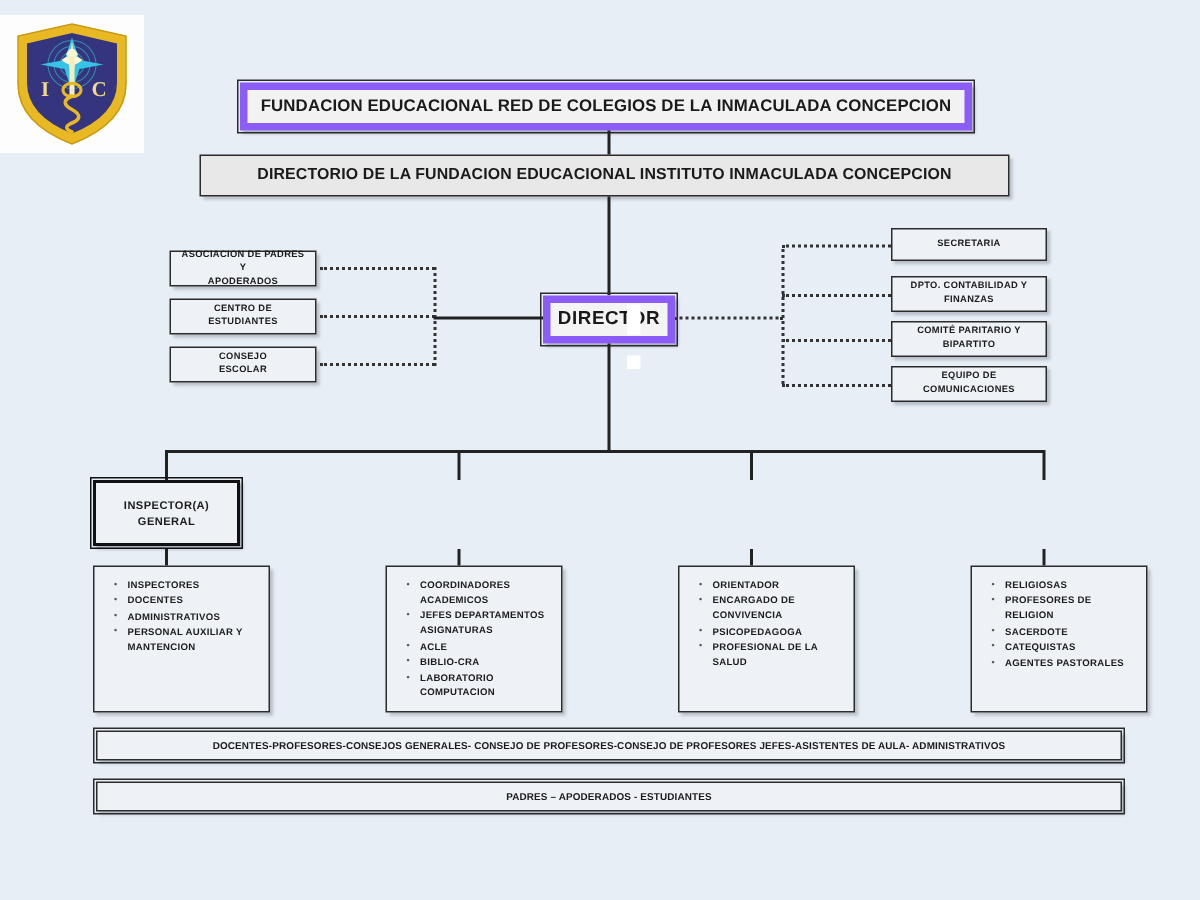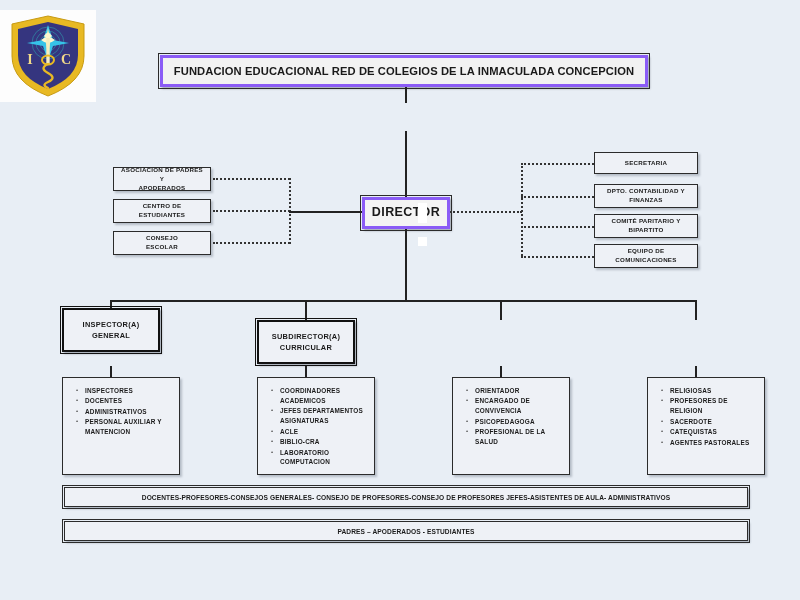--- a/index.html
+++ b/index.html
@@ -27,21 +27,21 @@
     height: 92px;
     background: #fdfdfd;
   }
   #logo-plate svg { display: block; }
 
   
   .box {
     position: absolute;
     box-sizing: border-box;
     background: #eef1f6;
-    border: 3px solid #8b5cf6;
+    border: 5px solid #8b5cf6;
     outline: 1px solid #2b2b2b;
     outline-offset: 1px;
     box-shadow: 2px 2px 2px rgba(90,100,115,0.45);
     display: flex;
     align-items: center;
     justify-content: center;
     text-align: center;
     line-height: 1.25;
     font-weight: bold;
     letter-spacing: 0.1px;
@@ -95,21 +95,21 @@
   .dept-head {
     font-size: 7.4px;
     height: 44px;
     letter-spacing: 0.3px;
     line-height: 1.5;
     background: #eef1f6;
     border: 2px solid #111;
     outline: 1px solid #111;
     outline-offset: 1px;
   }
-  #dept-head-0 { left: 62px;  top: 308px; width: 98px; }
+  #dept-head-0 { left: 62px;  top: 320px; width: 98px; }
   #dept-head-1 { left: 257px; top: 320px; width: 98px; }
   #dept-head-2 { left: 452px; top: 320px; width: 98px; }
   #dept-head-3 { left: 647px; top: 320px; width: 98px; }
 
   
   .staff-box {
     position: absolute;
     box-sizing: border-box;
     background: #eef1f6;
     border: 1px solid #2b2b2b;
@@ -212,20 +212,23 @@
       <ellipse cx="48" cy="50" rx="6" ry="4.5" fill="none" stroke="#e8b923" stroke-width="2"></ellipse>
       <text x="30" y="54" font-family="Liberation Serif, serif" font-size="14" font-weight="bold" fill="#f0d98a" text-anchor="middle">I</text>
       <text x="66" y="54" font-family="Liberation Serif, serif" font-size="14" font-weight="bold" fill="#f0d98a" text-anchor="middle">C</text>
     </svg>
   </div>
 
   <div class="box" id="title-1">
     <span>FUNDACION EDUCACIONAL RED DE COLEGIOS DE LA INMACULADA CONCEPCION</span>
   </div>
 
+  <div class="box plain" id="title-2">
+    <span>DIRECTORIO DE LA FUNDACION EDUCACIONAL INSTITUTO INMACULADA CONCEPCION</span>
+  </div>
 
   <div class="ln ln-v" style="left:405px; top:87px; height:16px;"></div>
 
   <div class="ln ln-v" style="left:405px; top:131px; height:66px;"></div>
 
   <div class="box" id="director">
     <span>DIRECTOR</span>
   </div>
 
   <div class="box plain side-box" id="left-box-0">
@@ -289,26 +292,20 @@
 
   <div class="ln ln-v" style="left:110px; top:300px; height:20px;"></div>
   <div class="ln ln-v" style="left:305px; top:300px; height:20px;"></div>
   <div class="ln ln-v" style="left:500px; top:300px; height:20px;"></div>
   <div class="ln ln-v" style="left:695px; top:300px; height:20px;"></div>
 
   <div class="box dept-head" id="dept-head-0">
     <div>
       <span>INSPECTOR(A)</span>
       <span>GENERAL</span>
-    </div>
-  </div>
-  <div class="box dept-head" id="dept-head-1">
-    <div>
-      <span>SUBDIRECTOR(A)</span>
-      <span>CURRICULAR</span>
     </div>
   </div>
 
   <div class="ln ln-v" style="left:110px; top:366px; height:12px;"></div>
   <div class="ln ln-v" style="left:305px; top:366px; height:12px;"></div>
   <div class="ln ln-v" style="left:500px; top:366px; height:12px;"></div>
   <div class="ln ln-v" style="left:695px; top:366px; height:12px;"></div>
 
   <div class="staff-box" id="staff-box-0">
     <ul>

